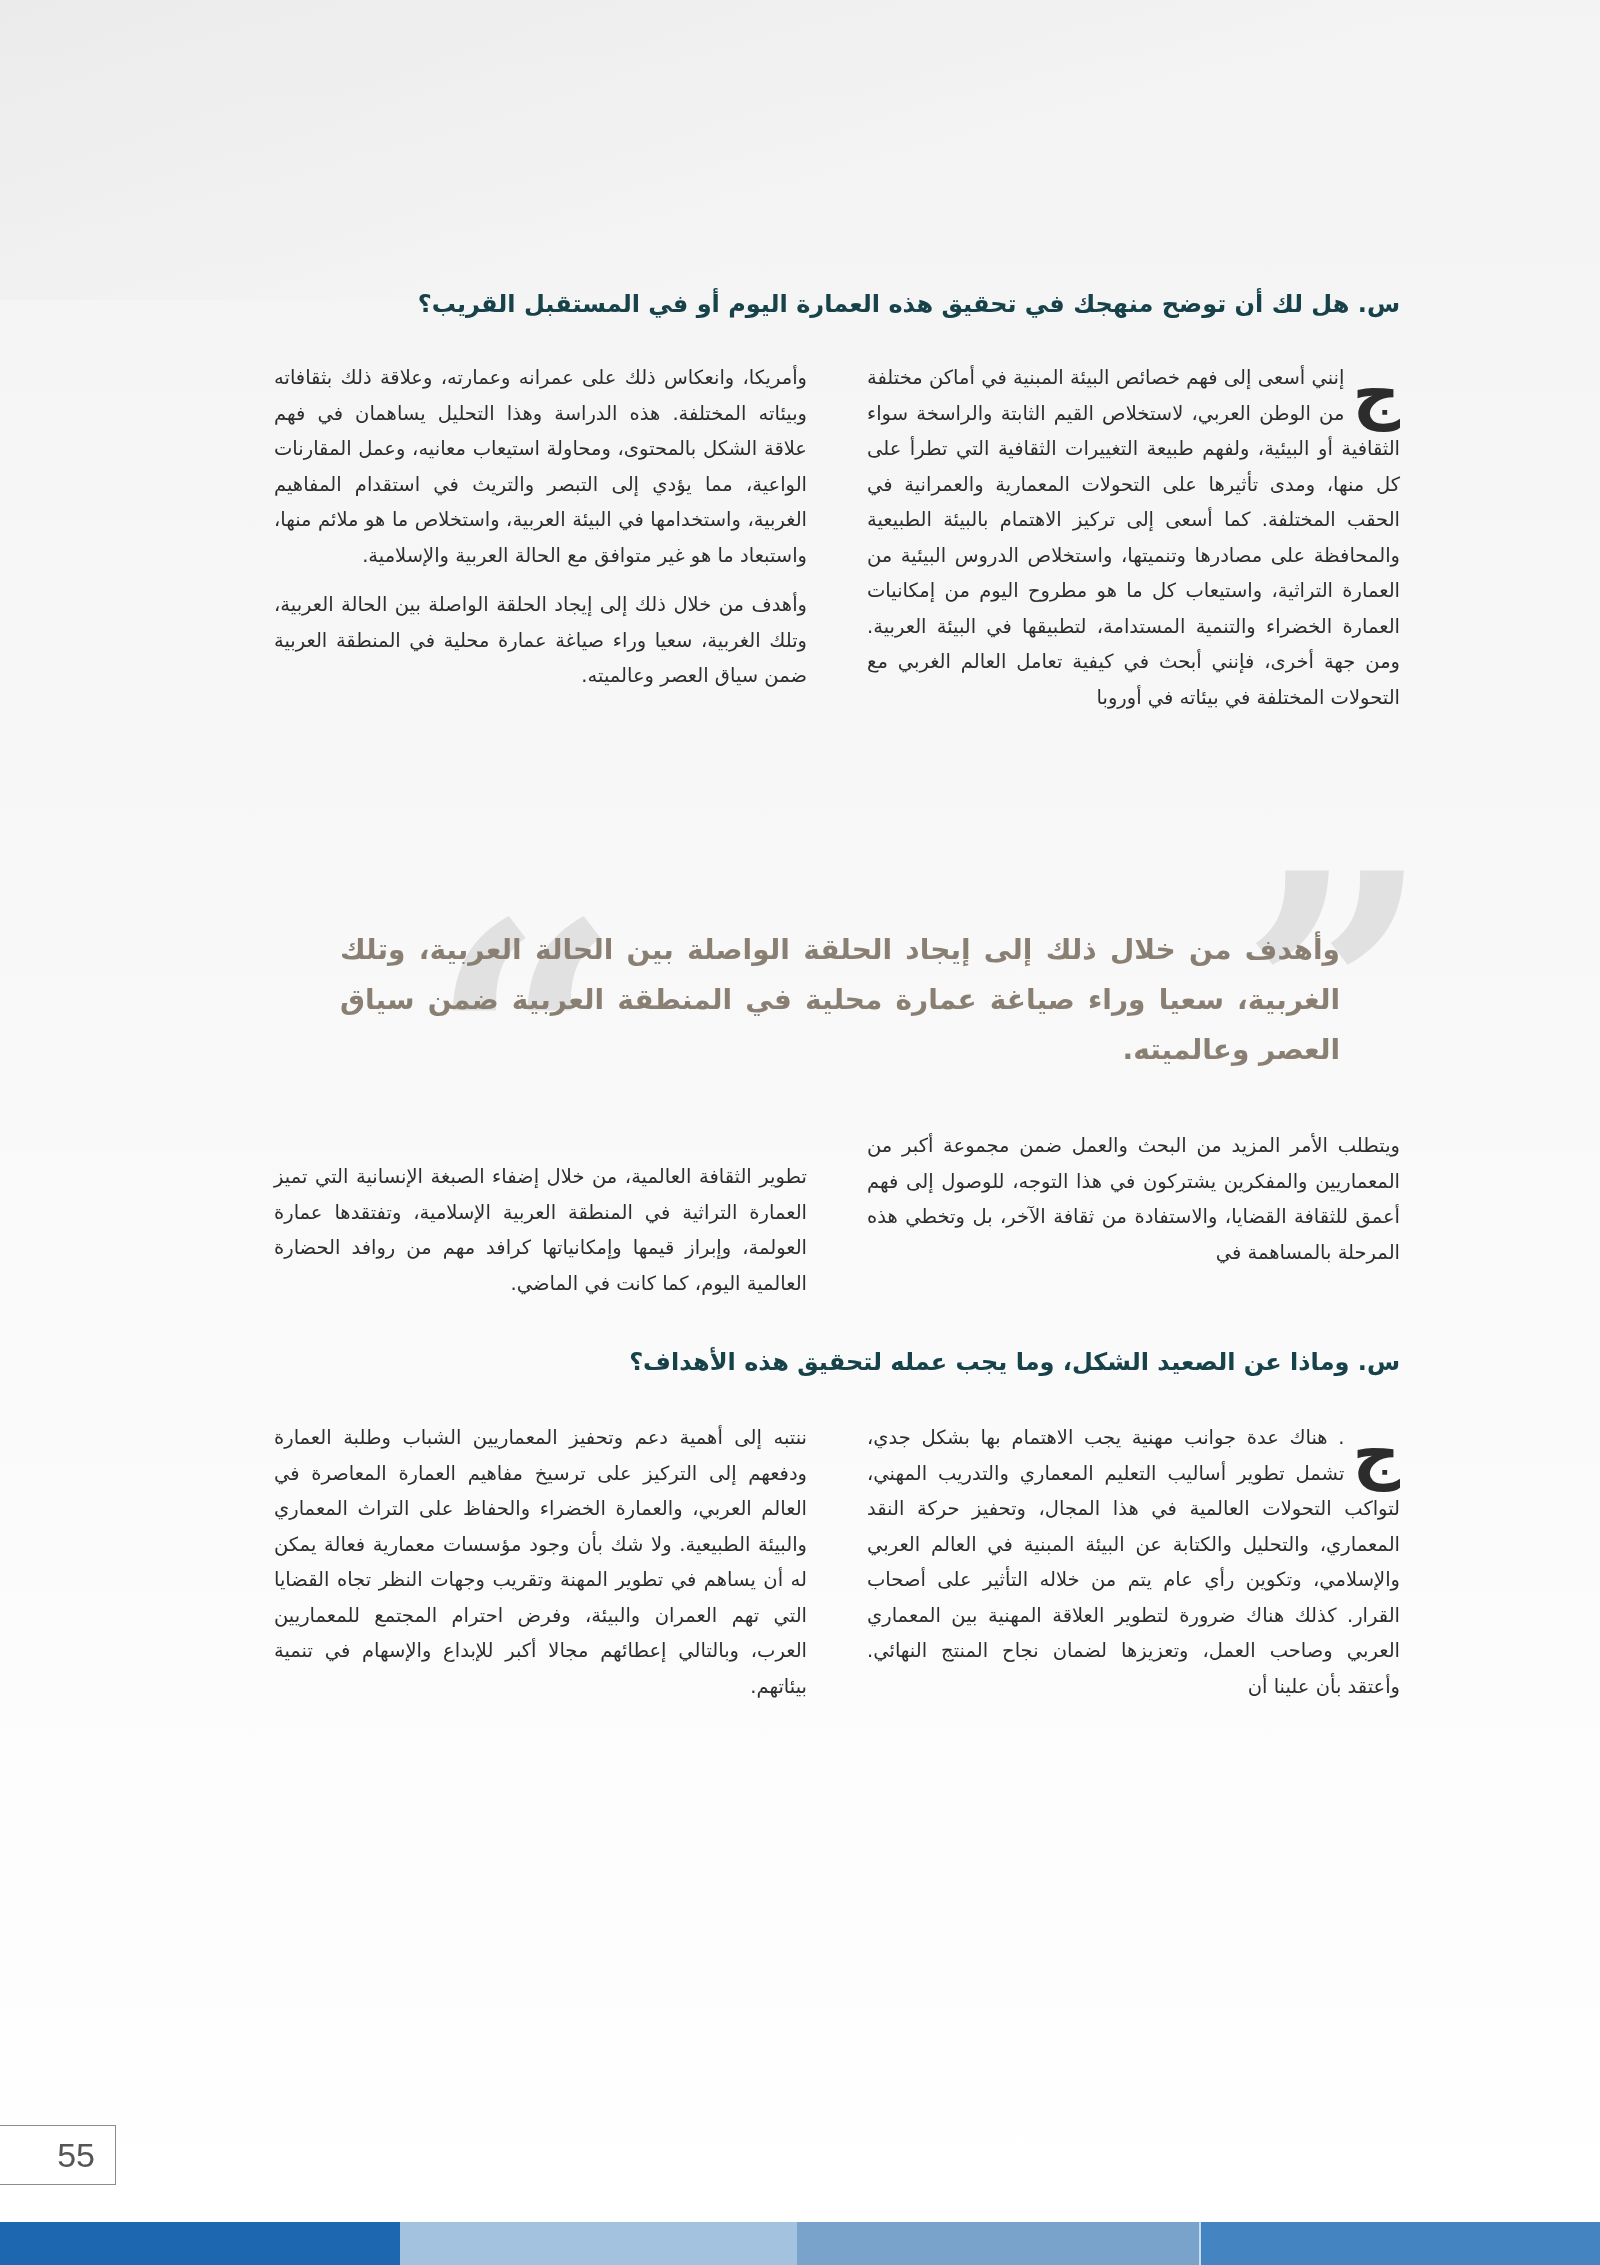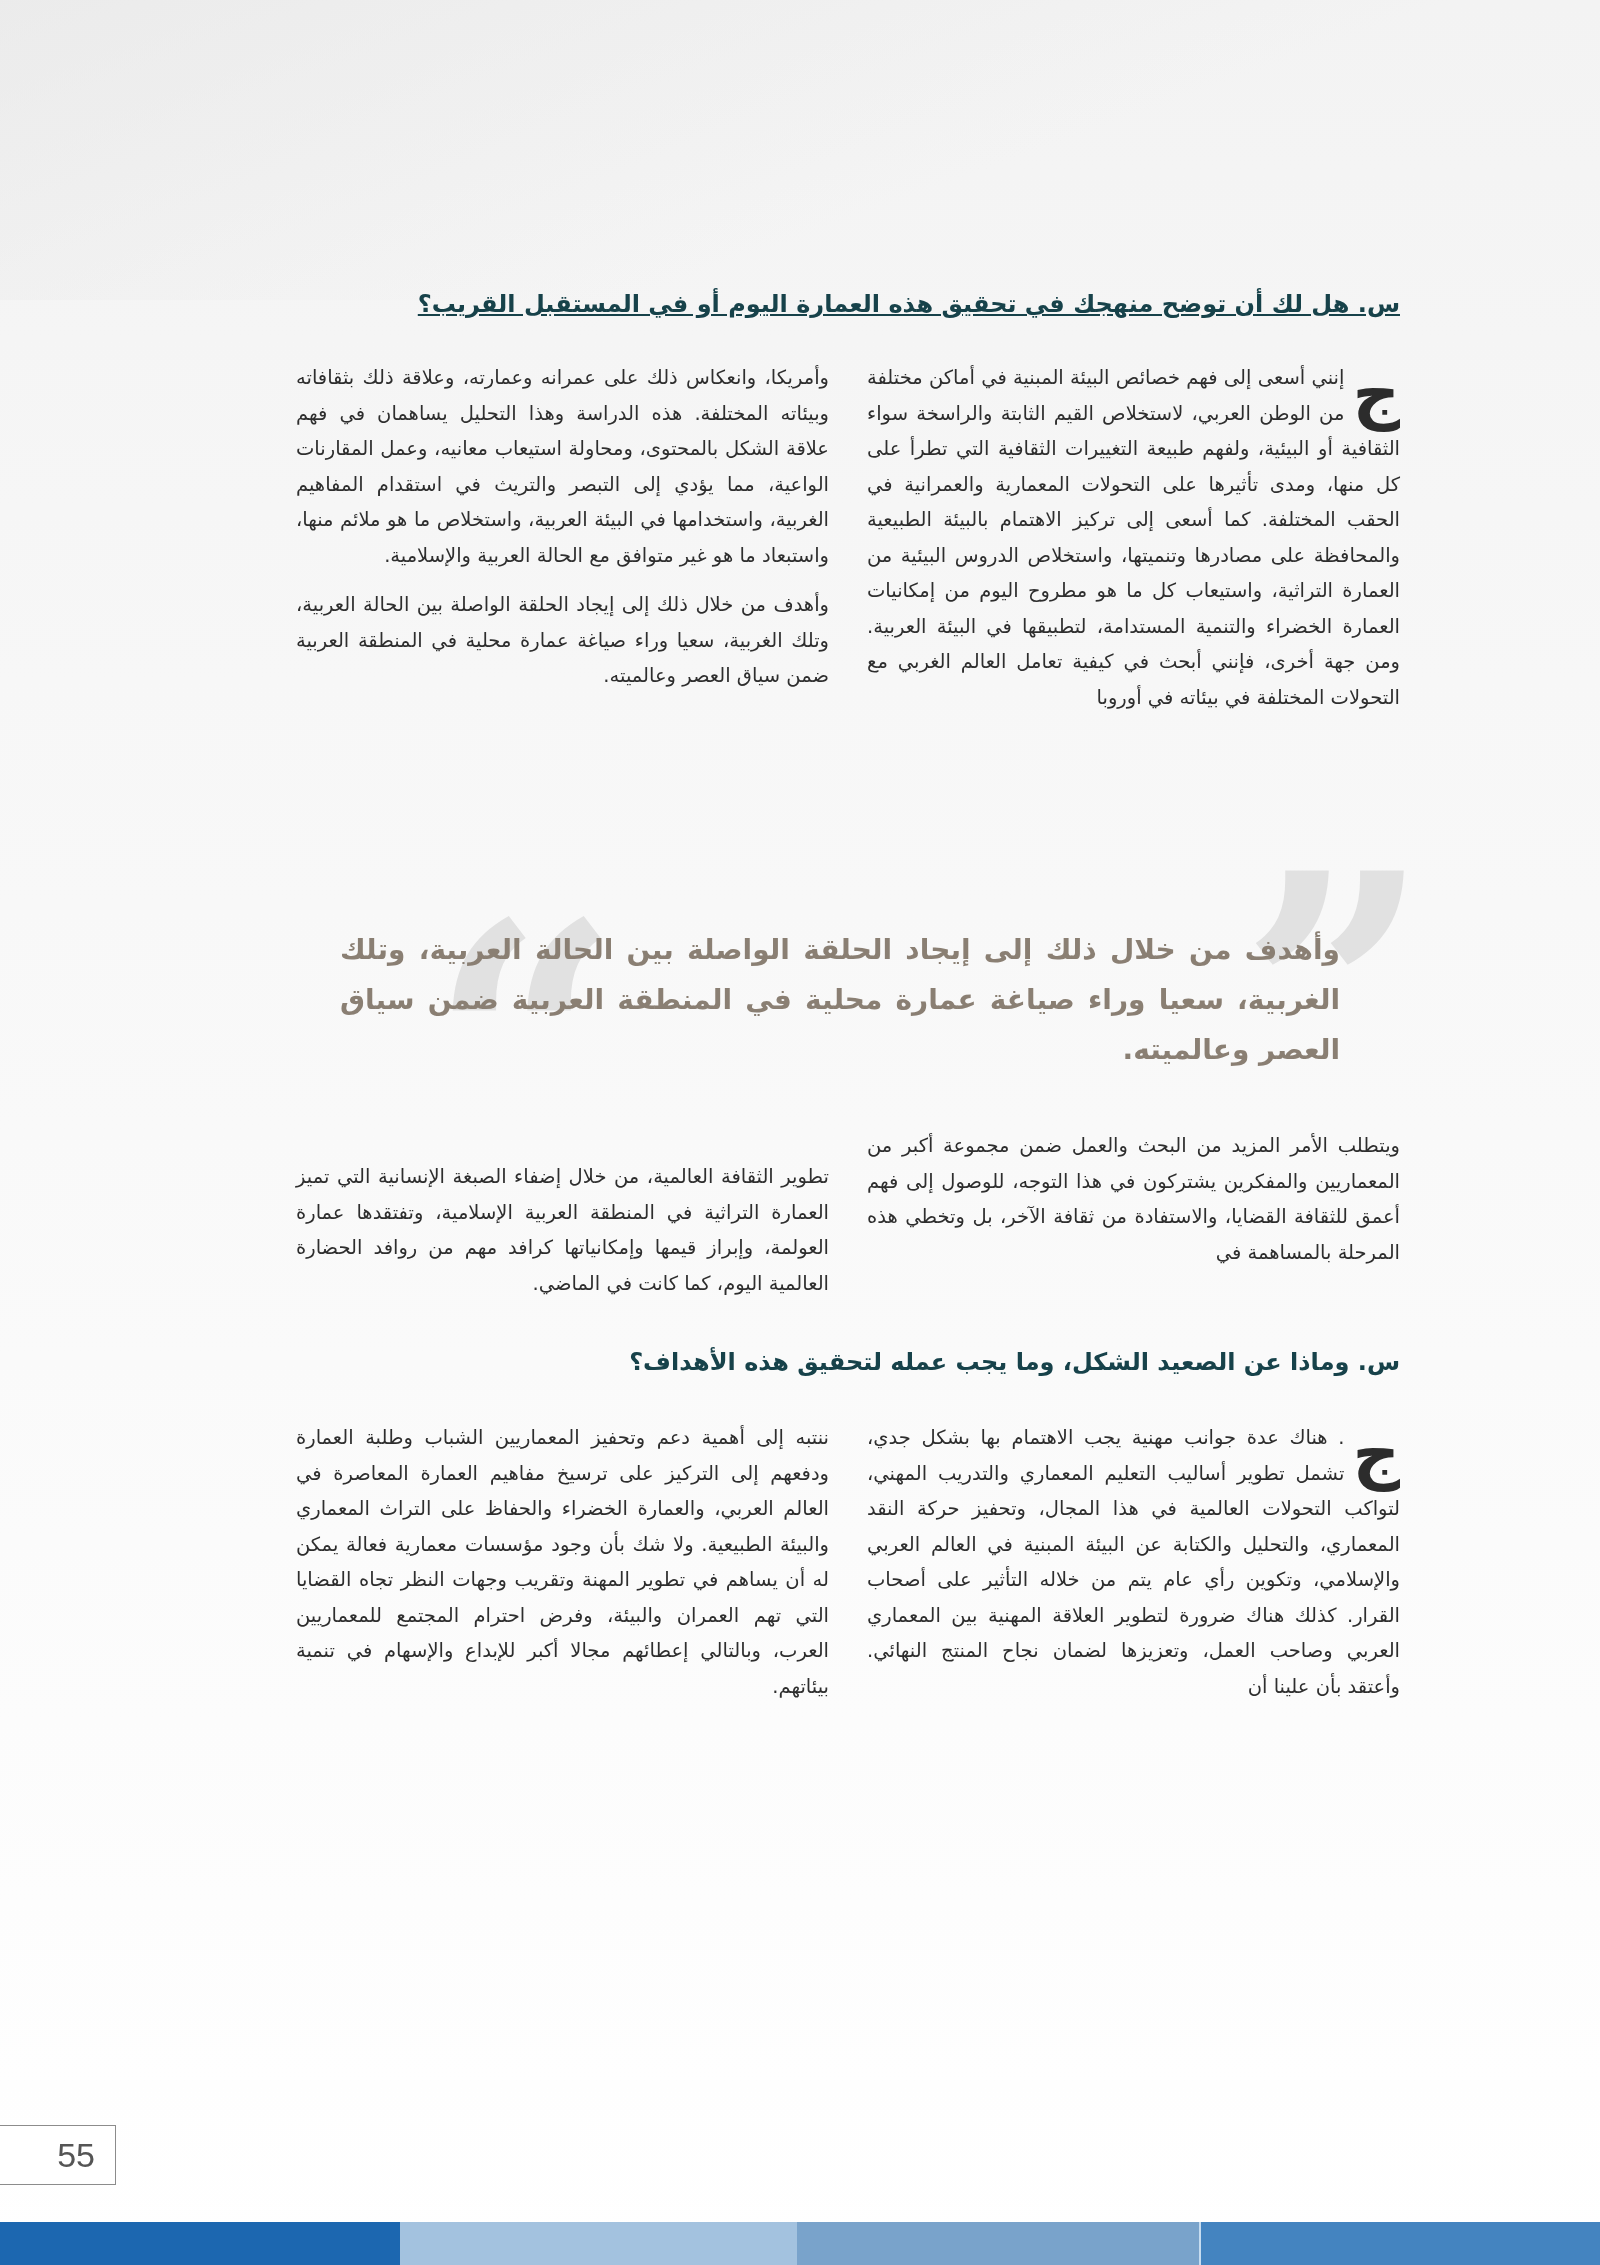--- a/index.html
+++ b/index.html
@@ -17,21 +17,21 @@
     position: absolute; right: 200px; direction: rtl; text-align: right;
     font-weight: bold; color: #17424a; font-size: 24px; white-space: nowrap;
   }
   .col {
     position: absolute; direction: rtl; text-align: justify;
     font-size: 19.5px; line-height: 35.5px; color: #2e2e2e;
     text-align-last: right;
   }
   .col p { margin: 0 0 14px 0; }
   .col-right { left: 867px; width: 533px; }
-  .col-left  { left: 296px; width: 533px; }
+  .col-left  { left: 274px; width: 533px; }
   .dropcap {
     float: right; font-size: 66px; line-height: 60px; margin-left: 8px; margin-top: 4px;
     color: #2c2c2c; font-weight: bold;
   }
   .pull-quote {
     position: absolute; left: 340px; width: 1000px; top: 925px;
     direction: rtl; text-align: justify; text-align-last: right;
     font-size: 28px; line-height: 50px; font-weight: bold; color: #8a7f73;
     z-index: 2;
   }
@@ -48,21 +48,21 @@
     display: flex; align-items: center; justify-content: flex-end; padding-right: 20px; box-sizing: border-box;
   }
   .footer-bar { position: absolute; left: 0; top: 2222px; width: 1600px; height: 43px; display: flex; }
   .footer-bar .seg { height: 100%; }
 </style>
 </head>
 <body>
 
 <div class="bg-faint"></div>
 
-<div class="question" style="top:290px;text-decoration:underline;">س. هل لك أن توضح منهجك في تحقيق هذه العمارة اليوم أو في المستقبل القريب؟</div>
+<div class="question" style="top:290px;">س. هل لك أن توضح منهجك في تحقيق هذه العمارة اليوم أو في المستقبل القريب؟</div>
 
 <div class="col col-right" style="top:360px;">
   <p><span class="dropcap">ج</span><span>إنني أسعى إلى فهم خصائص البيئة المبنية في أماكن مختلفة من الوطن العربي، لاستخلاص القيم الثابتة والراسخة سواء الثقافية أو البيئية، ولفهم طبيعة التغييرات الثقافية التي تطرأ على كل منها، ومدى تأثيرها على التحولات المعمارية والعمرانية في الحقب المختلفة. كما أسعى إلى تركيز الاهتمام بالبيئة الطبيعية والمحافظة على مصادرها وتنميتها، واستخلاص الدروس البيئية من العمارة التراثية، واستيعاب كل ما هو مطروح اليوم من إمكانيات العمارة الخضراء والتنمية المستدامة، لتطبيقها في البيئة العربية. ومن جهة أخرى، فإنني أبحث في كيفية تعامل العالم الغربي مع التحولات المختلفة في بيئاته في أوروبا</span></p>
 </div>
 
 <div class="col col-left" style="top:360px;">
   <p>وأمريكا، وانعكاس ذلك على عمرانه وعمارته، وعلاقة ذلك بثقافاته وبيئاته المختلفة. هذه الدراسة وهذا التحليل يساهمان في فهم علاقة الشكل بالمحتوى، ومحاولة استيعاب معانيه، وعمل المقارنات الواعية، مما يؤدي إلى التبصر والتريث في استقدام المفاهيم الغربية، واستخدامها في البيئة العربية، واستخلاص ما هو ملائم منها، واستبعاد ما هو غير متوافق مع الحالة العربية والإسلامية.</p>
   <p>وأهدف من خلال ذلك إلى إيجاد الحلقة الواصلة بين الحالة العربية، وتلك الغربية، سعيا وراء صياغة عمارة محلية في المنطقة العربية ضمن سياق العصر وعالميته.</p>
 </div>
 

